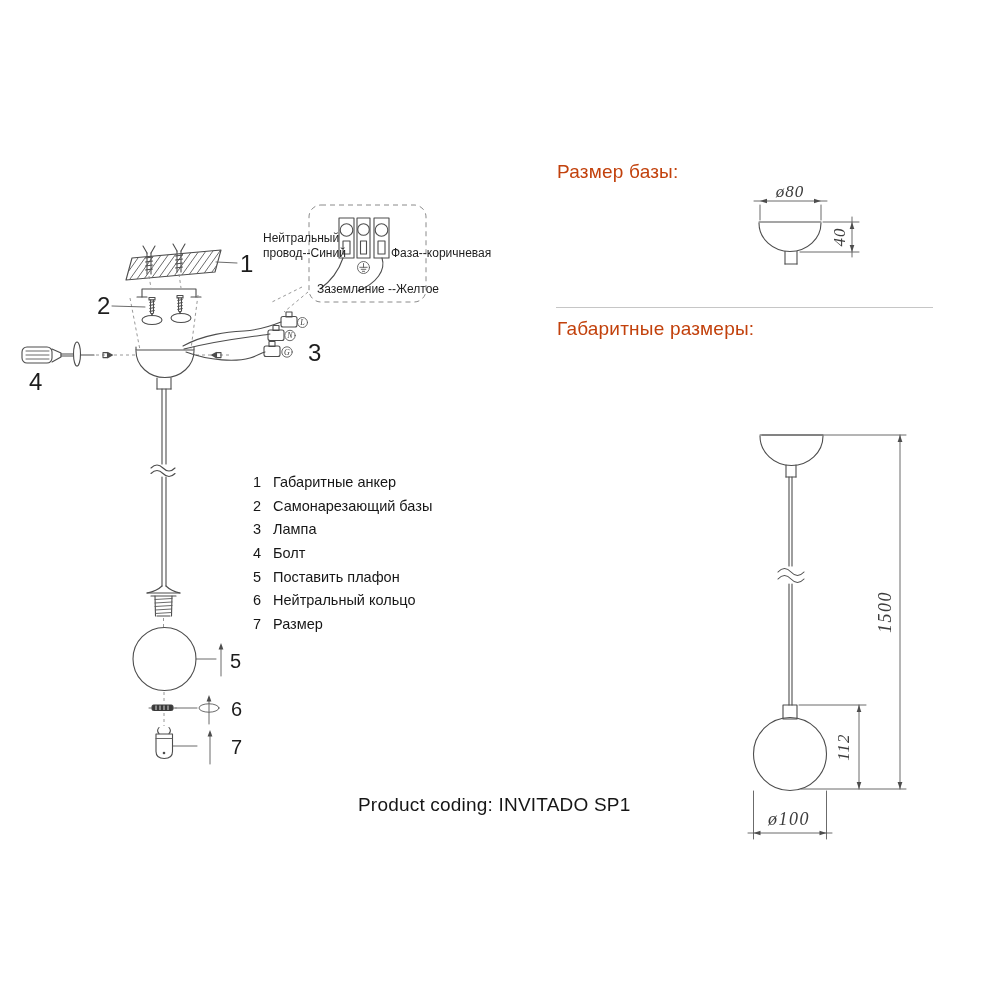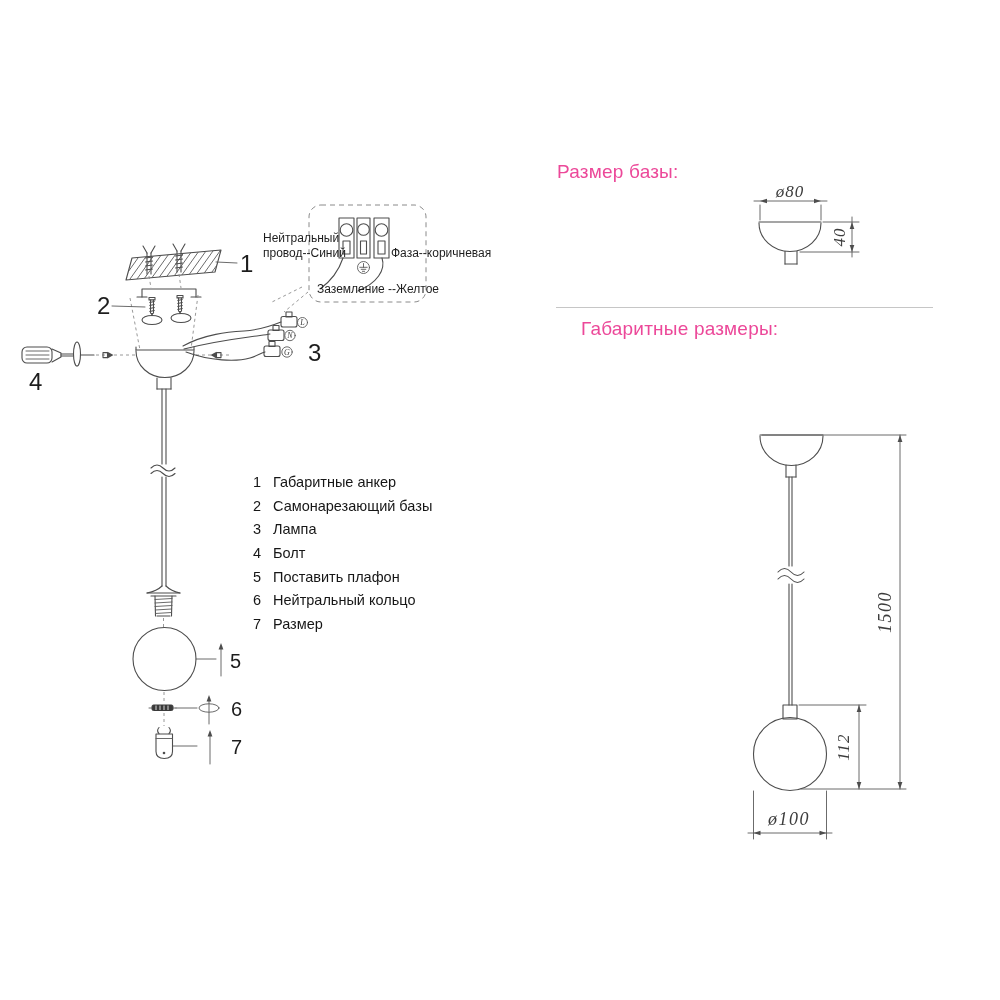--- a/index.html
+++ b/index.html
@@ -12,21 +12,21 @@
   svg .dash{fill:none;stroke:#8d8d8d;stroke-width:0.9;stroke-dasharray:3 3;stroke-linecap:butt;}
   svg .dashbox{fill:none;stroke:#8a8a8a;stroke-width:1;stroke-dasharray:5 4;}
   svg .fillhead{fill:#4d4d4d;stroke:none;}
   svg .darkfill{fill:#3a3a3a;stroke:#3a3a3a;}
   svg .callout{font-family:"Liberation Sans",sans-serif;font-size:24px;fill:#1d1d1d;stroke:none;}
   svg .callout-sm{font-family:"Liberation Sans",sans-serif;font-size:20px;fill:#1d1d1d;stroke:none;}
   svg .wirelabel{font-family:"Liberation Sans",sans-serif;font-size:12px;fill:#1d1d1d;stroke:none;}
   svg .dimtext{font-family:"Liberation Serif",serif;font-style:italic;font-size:17px;fill:#3c3c3c;stroke:none;letter-spacing:1px;}
   svg .dimtext-lg{font-family:"Liberation Serif",serif;font-style:italic;font-size:18px;fill:#3c3c3c;stroke:none;letter-spacing:1.5px;}
   svg .termletter{font-family:"Liberation Serif",serif;font-style:italic;font-size:8px;fill:#3c3c3c;stroke:none;}
-  .heading{font-size:19px;color:#ec4899;letter-spacing:0.2px;}
+  .heading{font-size:19px;color:#c2410c;letter-spacing:0.2px;}
   .divider{height:1px;background:#c6c6c6;}
   .parts-list{font-size:14.5px;color:#161616;}
   .parts-row{display:flex;height:23.7px;align-items:center;}
   .parts-num{width:12px;text-align:left;flex:0 0 12px;}
   .parts-name{margin-left:8px;white-space:nowrap;}
   .product-coding{font-size:19px;color:#161616;letter-spacing:0.2px;}
 </style>
 </head>
 <body>
 
@@ -325,21 +325,21 @@
       <line class="thin" x1="800" y1="252" x2="859" y2="252"></line>
       <line class="thin" x1="852" y1="217" x2="852" y2="257"></line>
       <polygon class="fillhead" points="852,222 849.7,229 854.3,229"></polygon>
       <polygon class="fillhead" points="852,252 849.7,245 854.3,245"></polygon>
       <text class="dimtext" x="845" y="237" text-anchor="middle" transform="rotate(-90 845 237)">40</text>
     </g>
   </svg>
 
   <div class="abs divider" style="left:556px;top:307px;width:377px;"></div>
 
-  <div class="abs heading" style="left:557px;top:318px;margin-left:24px;">Габаритные размеры:</div>
+  <div class="abs heading" style="left:557px;top:318px;">Габаритные размеры:</div>
 
   <svg class="abs" style="left:730px;top:420px;" width="200" height="430" viewBox="730 420 200 430">
     <g>
       <line class="ln" x1="760" y1="435" x2="823" y2="435"></line>
       <path class="ln" d="M760,436 A31.5,29.5 0 0 0 823,436"></path>
       <line class="ln" x1="786" y1="465" x2="786" y2="477"></line>
       <line class="ln" x1="796" y1="465" x2="796" y2="477"></line>
       <line class="ln" x1="786" y1="477" x2="796" y2="477"></line>
       <line class="ln" x1="789" y1="477" x2="789" y2="566"></line>
       <line class="ln" x1="792" y1="477" x2="792" y2="566"></line>
@@ -368,14 +368,15 @@
     <g>
       <line class="thin" x1="753.5" y1="791" x2="753.5" y2="839"></line>
       <line class="thin" x1="826.5" y1="791" x2="826.5" y2="839"></line>
       <line class="thin" x1="748" y1="833" x2="832" y2="833"></line>
       <polygon class="fillhead" points="753.5,833 760.5,830.7 760.5,835.3"></polygon>
       <polygon class="fillhead" points="826.5,833 819.5,830.7 819.5,835.3"></polygon>
       <text class="dimtext-lg" x="789" y="825" text-anchor="middle">ø100</text>
     </g>
   </svg>
 
+  <div class="abs product-coding" style="left:358px;top:794px;">Product coding: INVITADO SP1</div>
 
 </div>
 
 </body></html>

